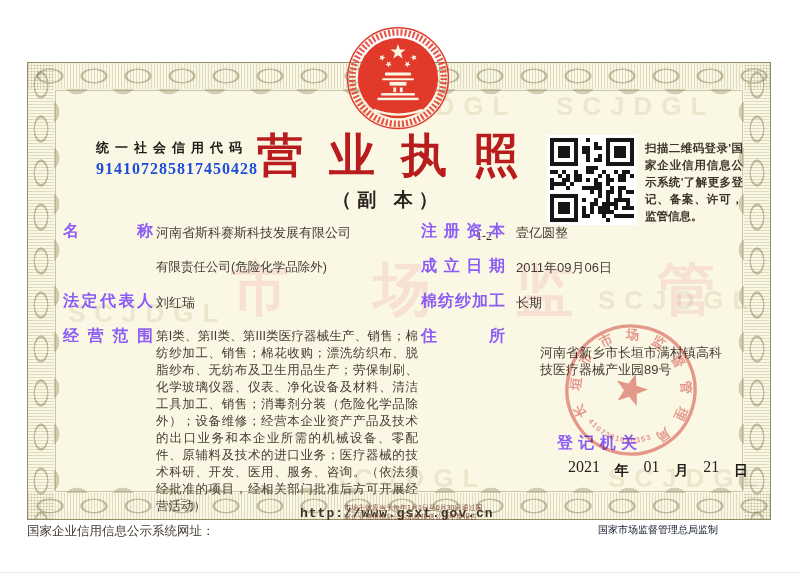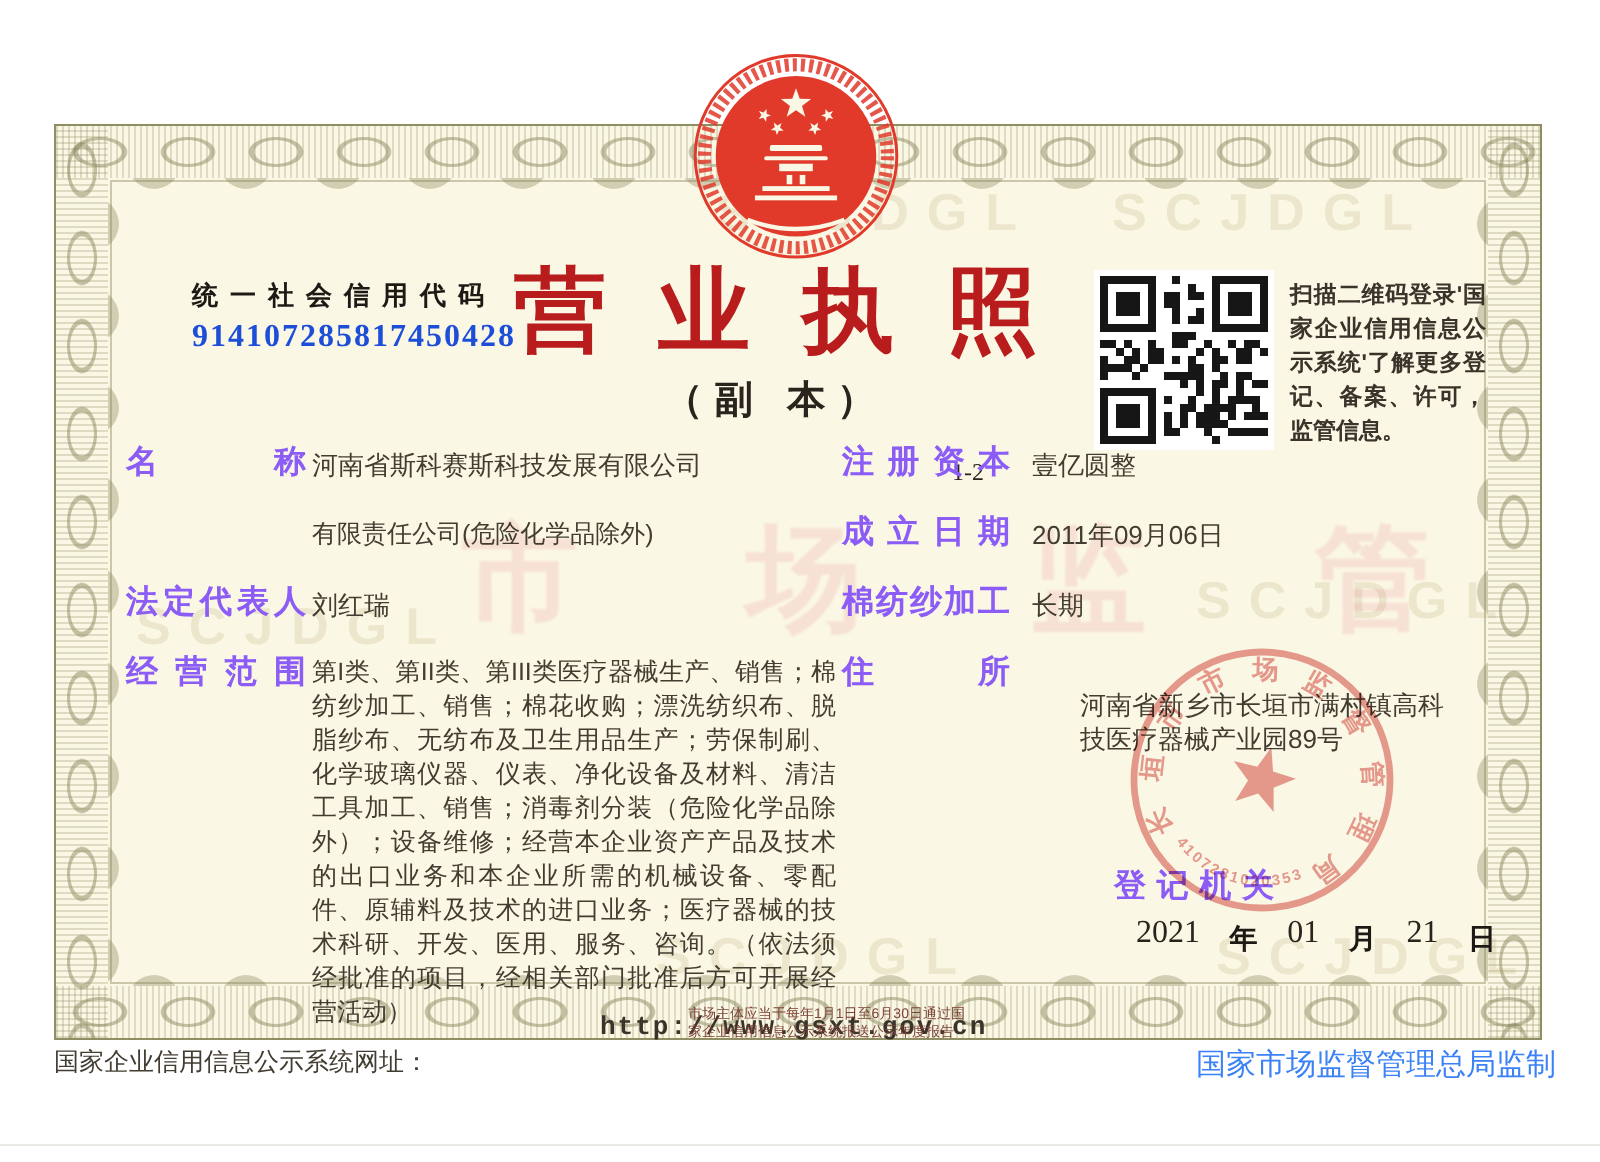--- a/index.html
+++ b/index.html
@@ -67,21 +67,21 @@
   
   .issue-date{position:absolute;left:540px;top:398px;width:180px;display:flex;
               justify-content:space-between;align-items:baseline;}
   .issue-date .num{font-family:"Liberation Serif",serif;font-size:16px;color:#2a241e;transform:translateY(-3px);}
   .issue-date .unit{font-size:14px;font-weight:bold;color:#1d1915;}
   
   .f-url{position:absolute;left:300px;top:506px;font-family:"Liberation Mono",monospace;
          font-size:13px;font-weight:bold;letter-spacing:1px;color:#3a332a;}
   .f-site{position:absolute;left:27px;top:523px;font-size:12.5px;color:#433c31;}
   .f-notice{position:absolute;left:344px;top:504px;font-size:7px;line-height:8.5px;color:#7d4238;}
-  .f-prod{position:absolute;left:598px;top:523px;font-size:15px;color:#3b82f6;}
+  .f-prod{position:absolute;left:598px;top:523px;font-size:10px;color:#0f172a;}
   .scan-edge{position:absolute;left:0;right:0;bottom:8px;height:1px;background:#e9e9e6;}
 </style>
 </head>
 <body>
 
 <div class="frame">
   <div class="bstrip h top"></div>
   <div class="bstrip h bottom"></div>
   <div class="bstrip v left"></div>
   <div class="bstrip v right"></div>

